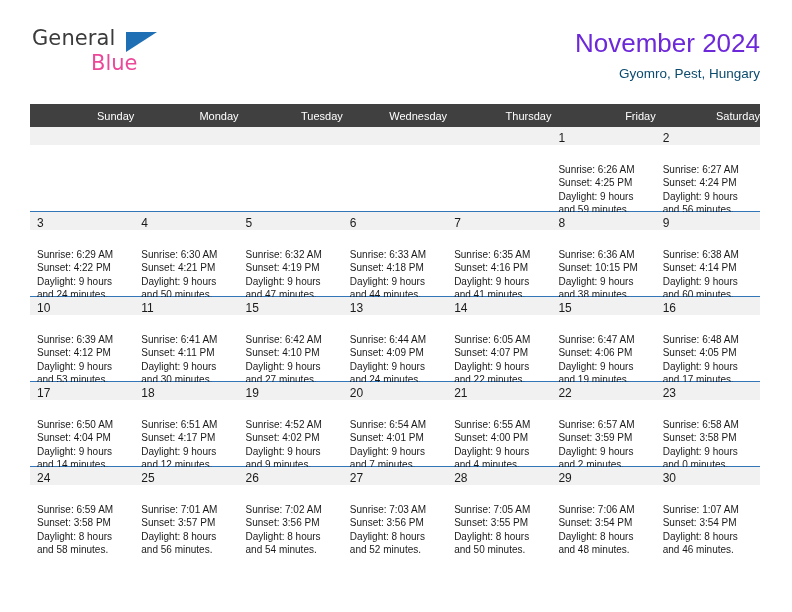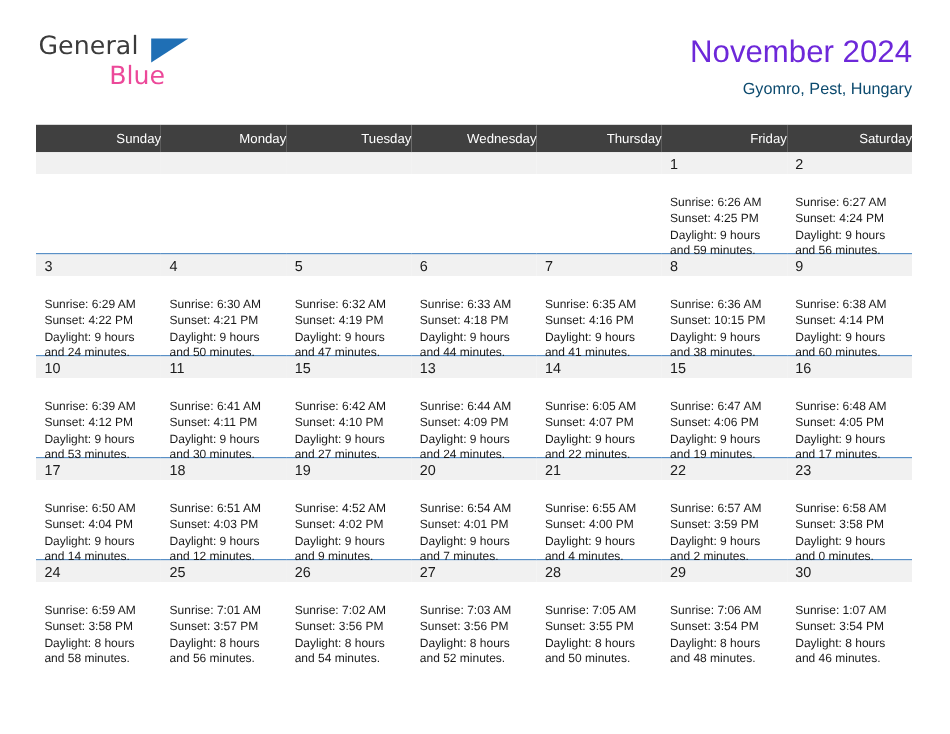--- a/index.html
+++ b/index.html
@@ -398,21 +398,21 @@
                 <div>Daylight: 9 hours</div>
                 <div>and 14 minutes.</div>
               </div>
             </div>
           </td>
           <td class="daycell">
             <div class="daycell-inner">
               <div class="daynum-band"><span class="daynum">18</span></div>
               <div class="details">
                 <div>Sunrise: 6:51 AM</div>
-                <div>Sunset: 4:03 PM</div>
+                <div>Sunset: 4:17 PM</div>
                 <div>Daylight: 9 hours</div>
                 <div>and 12 minutes.</div>
               </div>
             </div>
           </td>
           <td class="daycell">
             <div class="daycell-inner">
               <div class="daynum-band"><span class="daynum">19</span></div>
               <div class="details">
                 <div>Sunrise: 4:52 AM</div>

